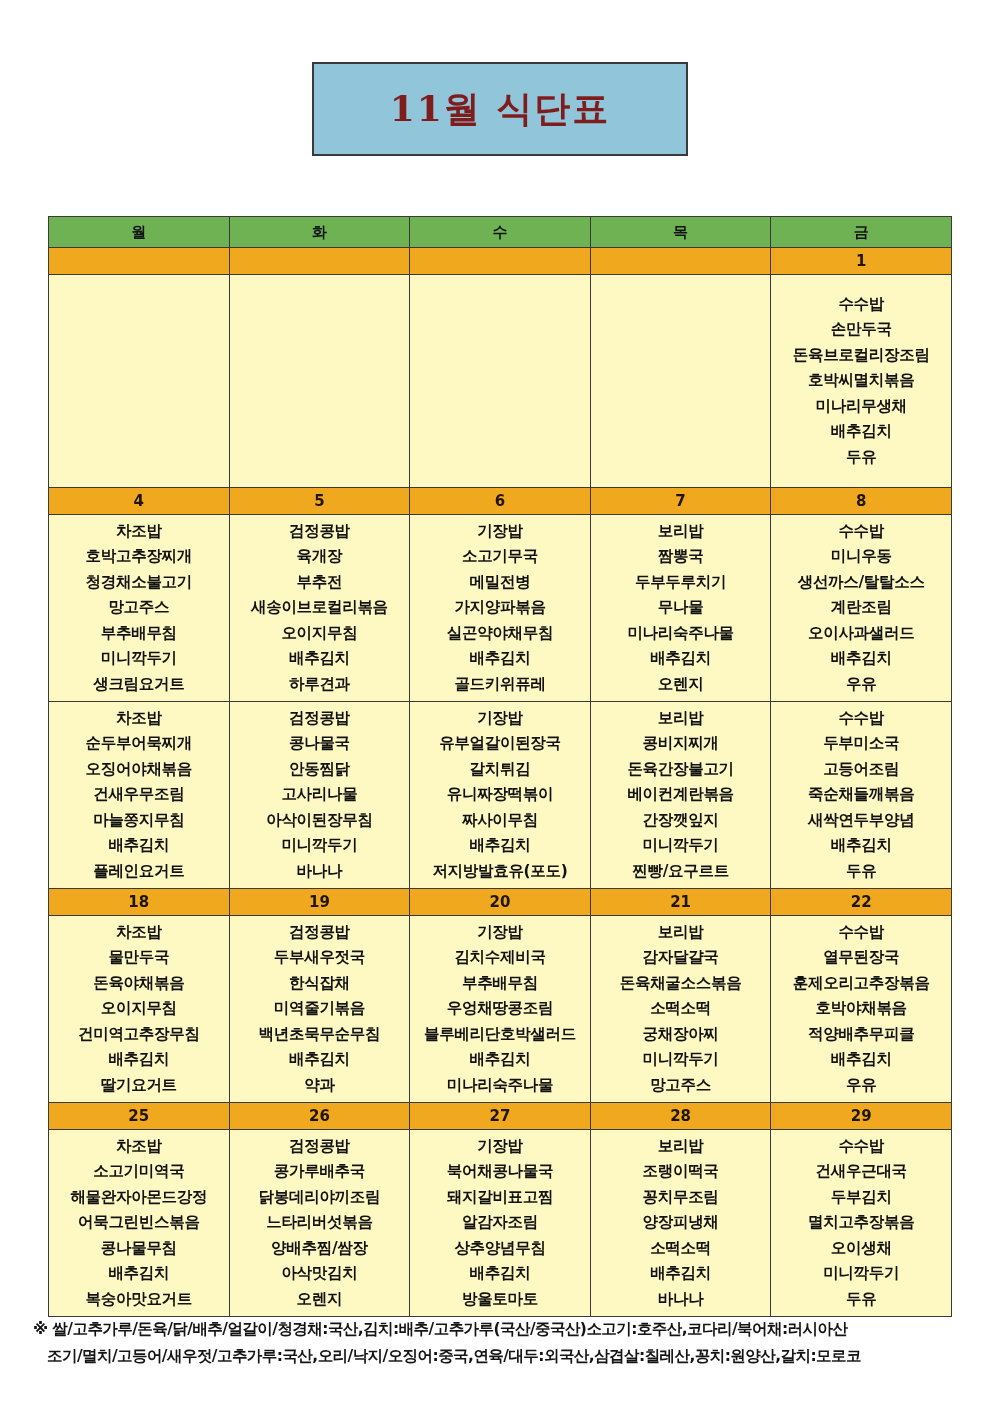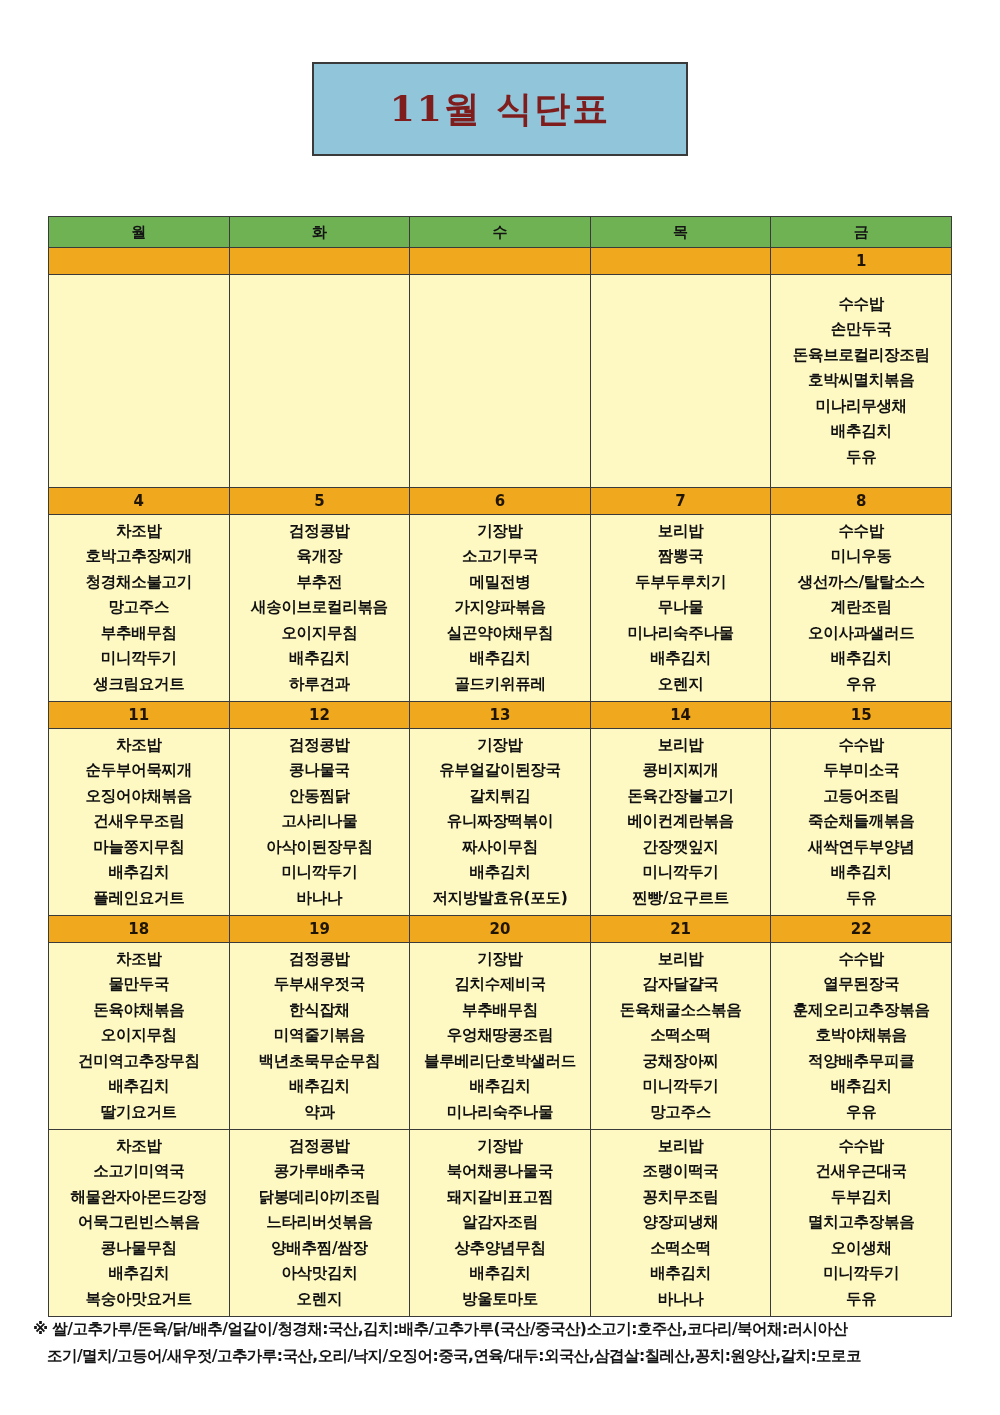--- a/index.html
+++ b/index.html
@@ -231,27 +231,20 @@
               <li>미니우동</li>
               <li>생선까스/탈탈소스</li>
               <li>계란조림</li>
               <li>오이사과샐러드</li>
               <li>배추김치</li>
               <li>우유</li>
             </ul>
           </td>
         </tr>
         <tr>
-          <td class="date-cell">11</td>
-          <td class="date-cell">12</td>
-          <td class="date-cell">13</td>
-          <td class="date-cell">14</td>
-          <td class="date-cell">15</td>
-        </tr>
-        <tr>
           <td class="menu-cell">
             <ul class="dish-list">
               <li>차조밥</li>
               <li>순두부어묵찌개</li>
               <li>오징어야채볶음</li>
               <li>건새우무조림</li>
               <li>마늘쫑지무침</li>
               <li>배추김치</li>
               <li>플레인요거트</li>
             </ul>
@@ -359,20 +352,27 @@
               <li>열무된장국</li>
               <li>훈제오리고추장볶음</li>
               <li>호박야채볶음</li>
               <li>적양배추무피클</li>
               <li>배추김치</li>
               <li>우유</li>
             </ul>
           </td>
         </tr>
         <tr>
+          <td class="date-cell">25</td>
+          <td class="date-cell">26</td>
+          <td class="date-cell">27</td>
+          <td class="date-cell">28</td>
+          <td class="date-cell">29</td>
+        </tr>
+        <tr>
           <td class="menu-cell">
             <ul class="dish-list">
               <li>차조밥</li>
               <li>소고기미역국</li>
               <li>해물완자아몬드강정</li>
               <li>어묵그린빈스볶음</li>
               <li>콩나물무침</li>
               <li>배추김치</li>
               <li>복숭아맛요거트</li>
             </ul>

